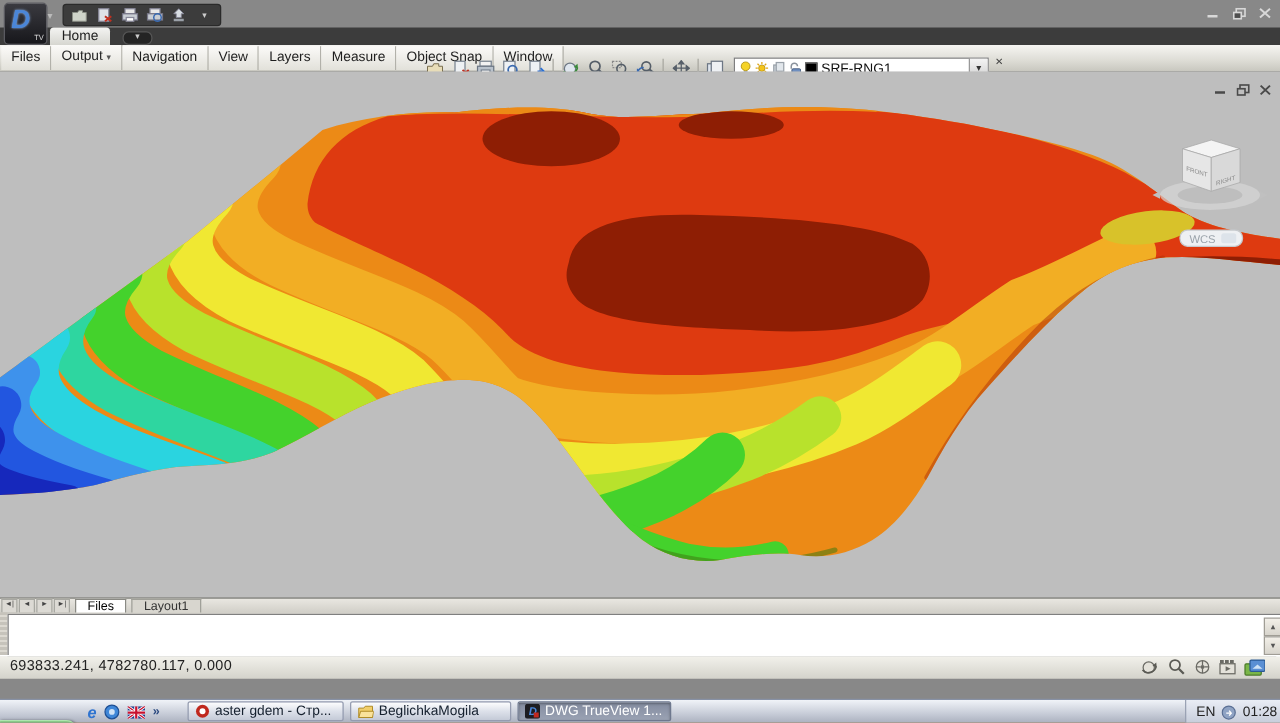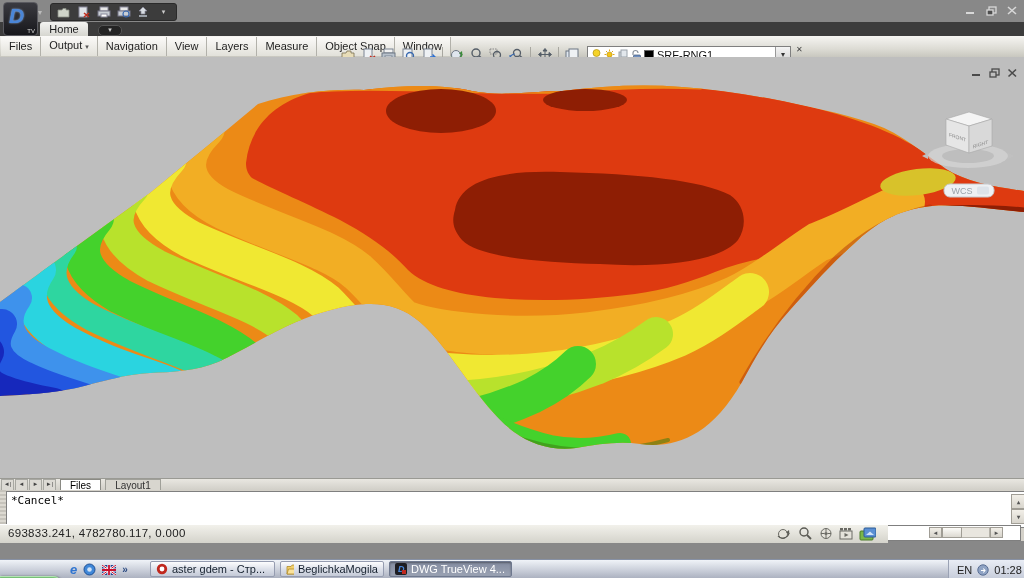--- a/index.html
+++ b/index.html
@@ -65,21 +65,21 @@
   .vscroll{right:2px;top:2px;width:15px;height:31px;}
   .sbtn{width:15px;height:15px;background:linear-gradient(#f2efe8,#d8d5cd);border:1px solid #a09d95;
     box-sizing:border-box;font-size:6px;text-align:center;line-height:13px;color:#555;}
   .cmdinput{left:6px;top:35px;width:1013px;height:14px;background:#fff;border:1px solid #7f7f7f;}
   .hscroll{right:17px;top:1px;height:11px;display:flex;}
   .hbtn{width:13px;height:11px;background:linear-gradient(#f2efe8,#d6d3cb);border:1px solid #a09d95;
     box-sizing:border-box;font-size:6px;line-height:10px;text-align:center;color:#555;}
   .hthumb{width:20px;height:11px;background:linear-gradient(#fdfcf9,#dcd9d1);border:1px solid #a09d95;box-sizing:border-box;}
   .htrack{width:28px;height:11px;background:#e9e6df;border:1px solid #b5b2aa;box-sizing:border-box;border-left:none;}
   
-  .statusbar{left:0;top:524px;width:888px;height:18px;
+  .statusbar{left:0;top:524px;width:1024px;height:18px;
     background:linear-gradient(#f2f1eb,#d4d3cb);border-top:1px solid #fff;}
   .coords{left:8px;top:2px;font-size:11.5px;color:#222;letter-spacing:.3px;}
   .stat-icons{right:12px;top:1px;display:flex;gap:4px;align-items:center;}
   .si{width:17px;height:15px;display:flex;align-items:center;justify-content:center;}
   
   .taskbar{left:0;top:559px;width:1024px;height:19px;
     background:linear-gradient(#f0f3f8,#c9ced9 55%,#a8aebd);border-top:1px solid #8791a5;}
   .startbtn{left:0;top:0;width:62px;height:19px;border-radius:0 9px 9px 0;
     background:linear-gradient(#7cc47c,#3c953c 45%,#2b7a2b);box-shadow:inset 0 1px 1px #b8e8b8,1px 0 2px rgba(0,0,0,.4);
     display:flex;align-items:center;gap:1px;padding-left:4px;box-sizing:border-box;margin-top:16px;}
@@ -368,21 +368,20 @@
     <span class="navbtn">◄</span>
     <span class="navbtn">►</span>
     <span class="navbtn">►|</span>
     <span class="mtab active">Files</span>
     <span class="mtab idle">Layout1</span>
   </div>
 
   <div class="abs cmdwrap">
     <div class="abs cmdgrip"></div>
     <div class="abs cmdhist">
-      <div>*Cancel*</div>
       <div class="abs vscroll">
         <div class="sbtn">▲</div>
         <div class="sbtn">▼</div>
       </div>
     </div>
     <div class="abs cmdinput">
       <span></span>
       <div class="abs hscroll">
         <span class="hbtn">◄</span>
         <span class="hthumb"></span>
@@ -460,34 +459,34 @@
       <span class="chev2">»</span>
     </div>
     <div class="abs taskbtns">
       <div class="taskbtn" style="width:125px;">
         <svg width="12" height="12">
             <circle cx="6" cy="6" r="5.2" fill="#c0281e"></circle>
             <circle cx="6" cy="6" r="2.4" fill="#fff"></circle>
           </svg>
         <span>aster gdem - Стр...</span>
       </div>
-      <div class="taskbtn" style="width:104px;">
+      <div class="taskbtn" style="width:129px;">
         <svg width="13" height="11">
             <path d="M1,10 L1,2.5 L5,2.5 L6.2,1 L12,1 L12,10 Z" fill="#f2cf6a" stroke="#b08c28" stroke-width="0.8"></path>
             <path d="M1,10 L2.5,5 L13,5 L12,10 Z" fill="#fae29a" stroke="#b08c28" stroke-width="0.8"></path>
           </svg>
         <span>BeglichkaMogila</span>
       </div>
       <div class="taskbtn pressed" style="width:123px;">
         <svg width="12" height="12">
             <rect width="12" height="12" rx="2" fill="#1d1d22"></rect>
             <text x="3" y="9" font-size="9" font-style="italic" font-weight="bold" fill="#4a86d8" font-family="Liberation Sans, sans-serif">D</text>
             <rect x="7" y="7" width="4" height="4" fill="#c0281e"></rect>
           </svg>
-        <span>DWG TrueView 4...</span>
+        <span>DWG TrueView 1...</span>
       </div>
     </div>
     <div class="abs tray">
       <span>EN</span>
       <svg width="12" height="12">
           <circle cx="6" cy="6" r="5.2" fill="#8fa3c4" stroke="#5a6f94"></circle>
           <path d="M4,6.5 L8,6.5 M6.3,4.5 L8,6.5 L6.3,8.5" stroke="#fff" stroke-width="1.1" fill="none"></path>
         </svg>
       <span>01:28</span>
     </div>

